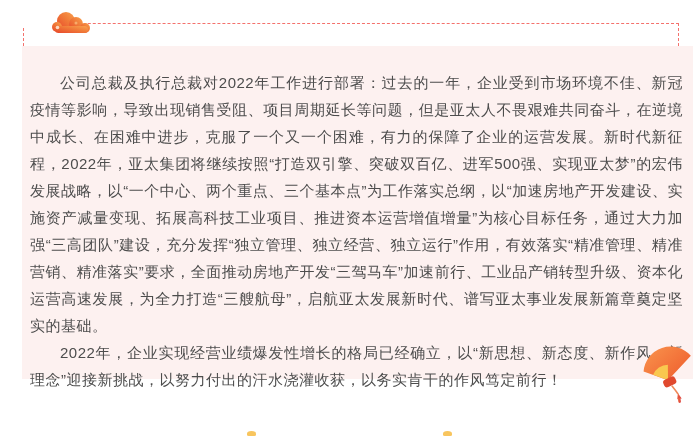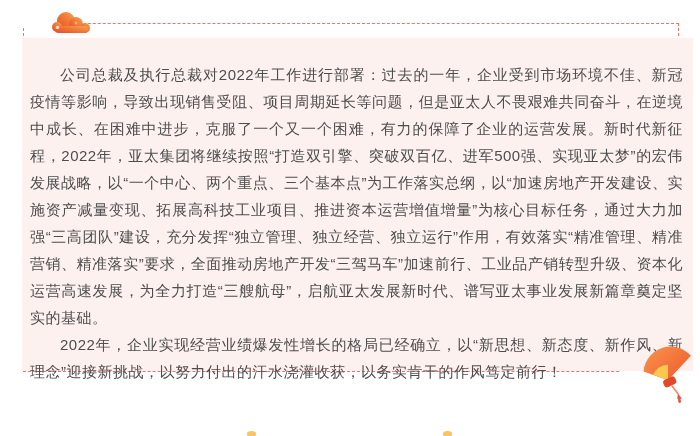--- a/index.html
+++ b/index.html
@@ -19,21 +19,21 @@
     box-sizing:border-box;
     z-index:1;
   }
   
   .frame-gap{position:absolute;background:#ffffff;z-index:2;}
   .gap-top-left{left:20px;top:20px;width:64px;height:8px;}
   .gap-bottom-right{left:619px;top:367px;width:74px;height:12px;}
   
   .card{
     position:absolute;
-    left:22px;top:38px;
+    left:22px;top:46px;
     width:671px;height:333px;
     background:#fdf1f0;
     box-sizing:border-box;
     padding:23px 10px 0 8px;
     z-index:3;
   }
   .card p{
     margin:0;
     text-indent:2em;
     font-size:15px;

